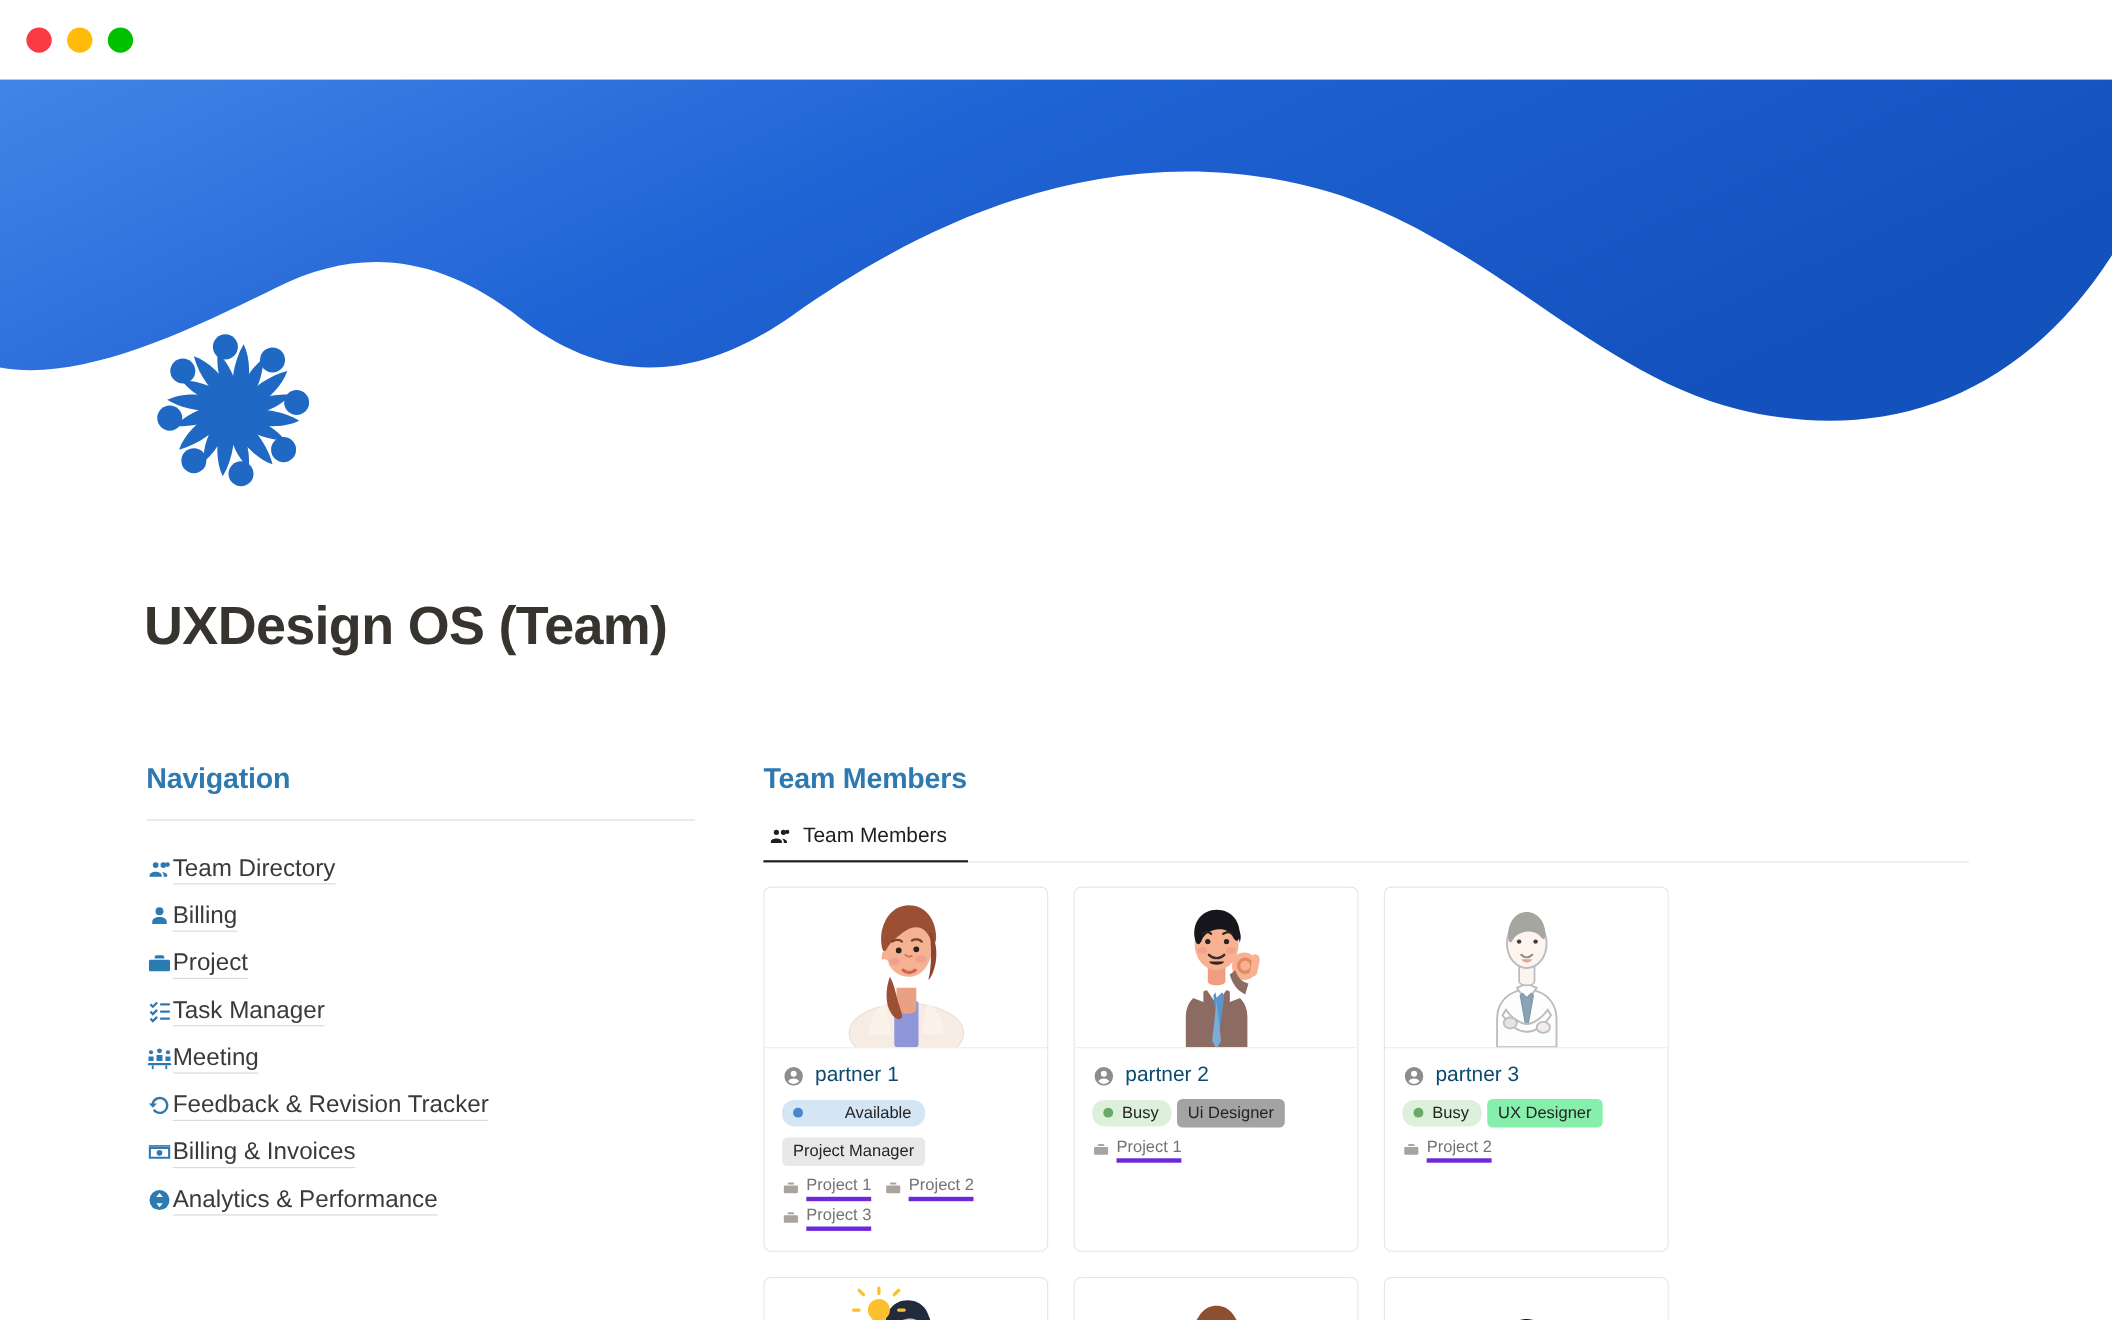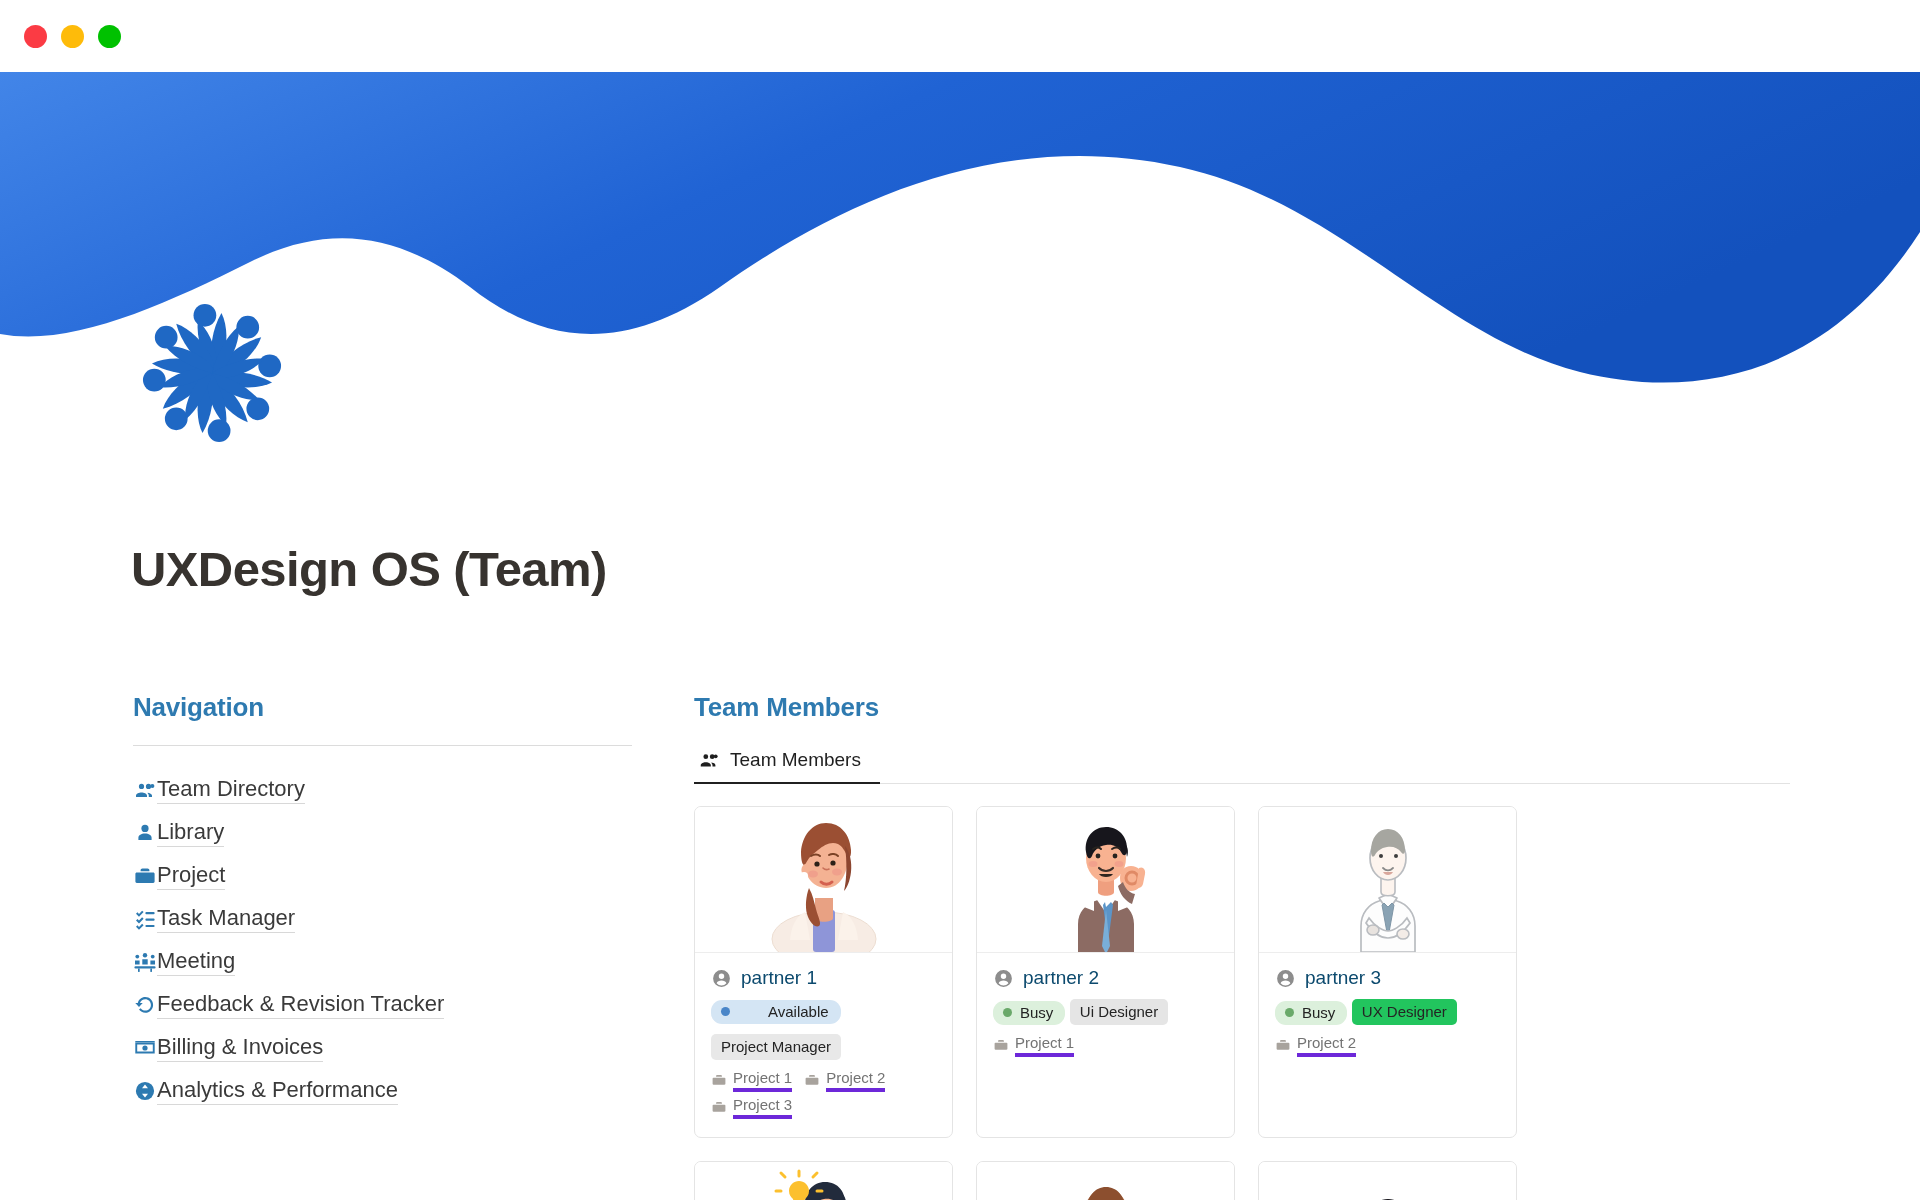--- a/index.html
+++ b/index.html
@@ -187,21 +187,21 @@
           <span class="nav-label">Team Directory</span>
         </div>
 
         <div class="nav-item">
           <span class="nav-ico">
               <svg viewBox="0 0 24 24">
                 <circle cx="12" cy="7.4" r="3.6"></circle>
                 <path d="M12 12.6c-3.7 0-6.6 1.9-6.6 4.2V19h13.2v-2.2c0-2.3-2.9-4.2-6.6-4.2z"></path>
               </svg>
             </span>
-          <span class="nav-label">Library</span>
+          <span class="nav-label">Billing</span>
         </div>
 
         <div class="nav-item">
           <span class="nav-ico">
               <svg viewBox="0 0 24 24">
                 <path d="M9.4 4.4h5.2c1 0 1.8.8 1.8 1.8v1.1h-8.8V6.2c0-1 .8-1.8 1.8-1.8zm-5.6 4.1h16.4c.8 0 1.4.6 1.4 1.4v7.7c0 .8-.6 1.4-1.4 1.4H3.8c-.8 0-1.4-.6-1.4-1.4V9.9c0-.8.6-1.4 1.4-1.4z"></path>
               </svg>
             </span>
           <span class="nav-label">Project</span>
         </div>
@@ -379,21 +379,21 @@
                   <svg viewBox="0 0 24 24">
                     <path d="M12 2.4A9.6 9.6 0 1 0 12 21.6 9.6 9.6 0 0 0 12 2.4zm0 3.9a3.1 3.1 0 1 1 0 6.2 3.1 3.1 0 0 1 0-6.2zm0 13.6a7.6 7.6 0 0 1-5.6-2.5c.6-2 3-3.2 5.6-3.2s5 1.2 5.6 3.2A7.6 7.6 0 0 1 12 19.9z"></path>
                   </svg>
                 </span>
               <span class="member-name">partner 2</span>
             </div>
             <div class="badge" style="background: rgb(220, 240, 220);">
               <span class="bdot" style="background: rgb(106, 169, 106);"></span>
               <span>Busy</span>
             </div>
-            <div class="role" style="background: #e5e5e5;">
+            <div class="role" style="background: #a3a3a3;">
               <span>Ui Designer</span>
             </div>
             <div class="projects">
                 <a class="proj">
                   <svg viewBox="0 0 24 24">
                     <path d="M9.4 4.4h5.2c1 0 1.8.8 1.8 1.8v1.1h-8.8V6.2c0-1 .8-1.8 1.8-1.8zm-5.6 4.1h16.4c.8 0 1.4.6 1.4 1.4v7.7c0 .8-.6 1.4-1.4 1.4H3.8c-.8 0-1.4-.6-1.4-1.4V9.9c0-.8.6-1.4 1.4-1.4z"></path>
                   </svg>
                   <span>Project 1</span>
                 </a>
               </div>
@@ -426,21 +426,21 @@
                   <svg viewBox="0 0 24 24">
                     <path d="M12 2.4A9.6 9.6 0 1 0 12 21.6 9.6 9.6 0 0 0 12 2.4zm0 3.9a3.1 3.1 0 1 1 0 6.2 3.1 3.1 0 0 1 0-6.2zm0 13.6a7.6 7.6 0 0 1-5.6-2.5c.6-2 3-3.2 5.6-3.2s5 1.2 5.6 3.2A7.6 7.6 0 0 1 12 19.9z"></path>
                   </svg>
                 </span>
               <span class="member-name">partner 3</span>
             </div>
             <div class="badge" style="background: rgb(220, 240, 220);">
               <span class="bdot" style="background: rgb(106, 169, 106);"></span>
               <span>Busy</span>
             </div>
-            <div class="role" style="background: #22c55e;">
+            <div class="role" style="background: #86efac;">
               <span>UX Designer</span>
             </div>
             <div class="projects">
                 <a class="proj">
                   <svg viewBox="0 0 24 24">
                     <path d="M9.4 4.4h5.2c1 0 1.8.8 1.8 1.8v1.1h-8.8V6.2c0-1 .8-1.8 1.8-1.8zm-5.6 4.1h16.4c.8 0 1.4.6 1.4 1.4v7.7c0 .8-.6 1.4-1.4 1.4H3.8c-.8 0-1.4-.6-1.4-1.4V9.9c0-.8.6-1.4 1.4-1.4z"></path>
                   </svg>
                   <span>Project 2</span>
                 </a>
               </div>

